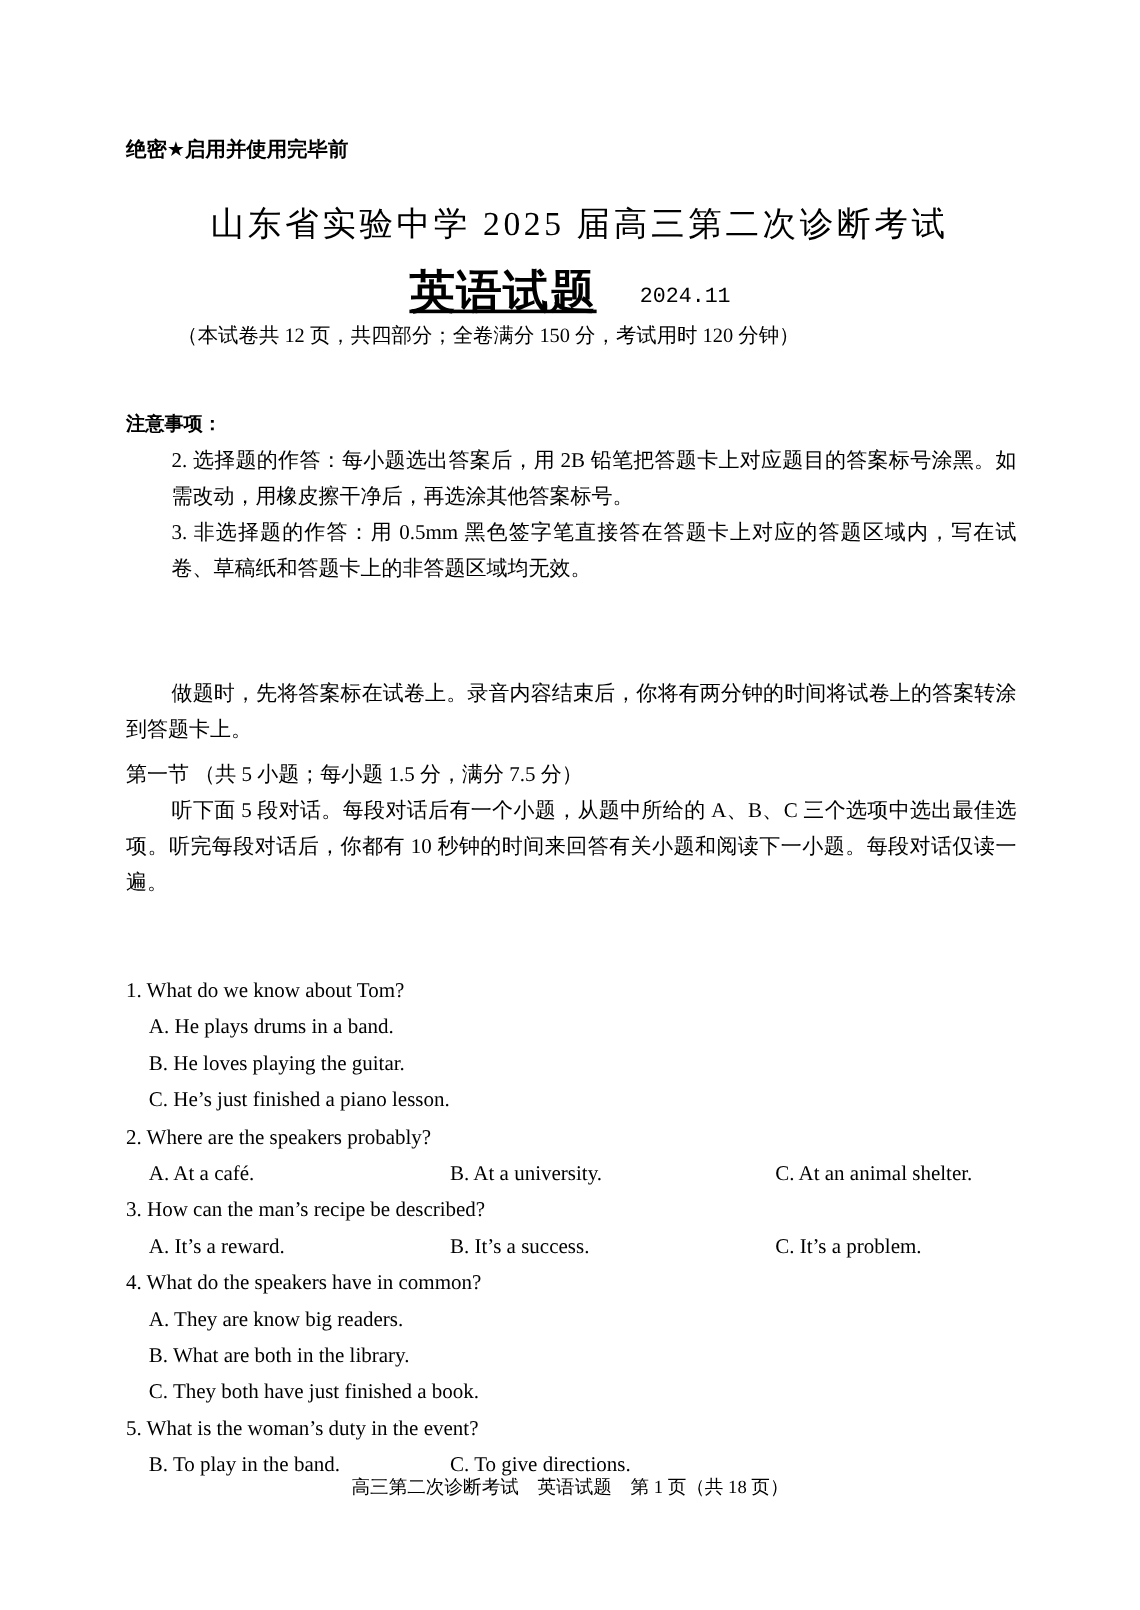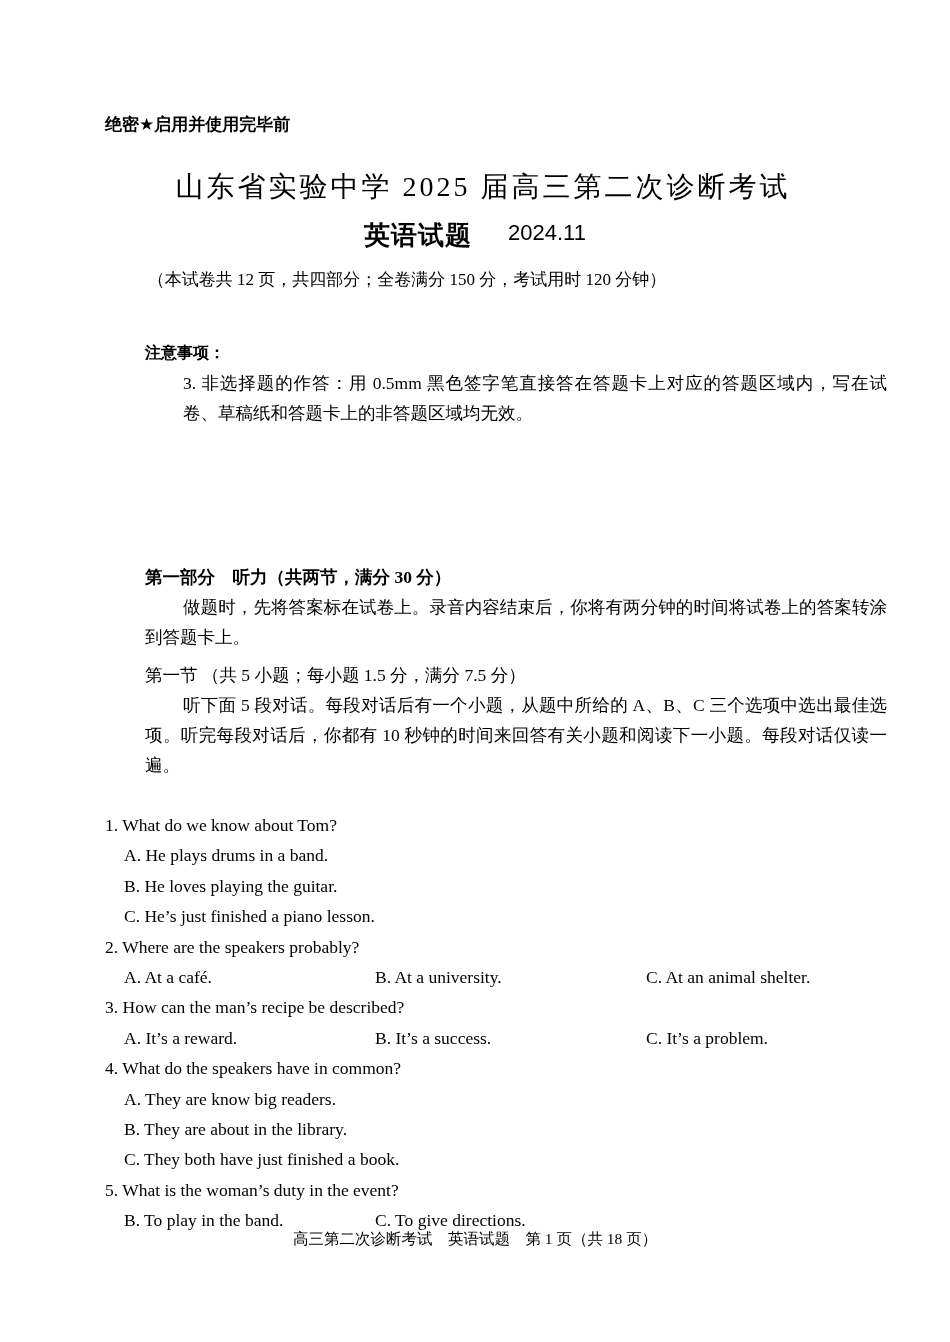--- a/index.html
+++ b/index.html
@@ -2,24 +2,24 @@
 <html><head>
 <meta charset="utf-8">
 <style>
   html, body { margin: 0; padding: 0; background: #ffffff; }
   body { width: 950px; height: 1342px; position: relative; overflow: hidden;
          font-family: "Liberation Serif", "DejaVu Serif", serif; color: #000; }
   .abs { position: absolute; white-space: nowrap; }
   .secret { left: 105px; top: 113px; font-family: "DejaVu Sans", "Liberation Sans", sans-serif; font-weight: bold; font-size: 17px; }
   .school { left: 8px; width: 950px; text-align: center; top: 168px; font-size: 28px; letter-spacing: 3px; }
   .title-row { left: 0; width: 950px; text-align: center; top: 218px; }
-  .title { font-family: "DejaVu Sans", sans-serif; font-weight: bold; font-size: 26px; letter-spacing: 1px; }
-  .date { font-family: Liberation Sans, sans-serif; font-size: 22px; margin-left: 36px; position: relative; top: -4px; }
+  .title { font-family: "DejaVu Sans", sans-serif; font-weight: bold; font-size: 38px; letter-spacing: 1px; text-decoration: underline; }
+  .date { font-family: Liberation Mono, monospace; font-size: 18px; margin-left: 36px; position: relative; top: -4px; }
   .info { left: 0; width: 814px; text-align: center; top: 268px; font-size: 17px; }
-  .body-text { font-size: 17.5px; line-height: 30px; margin-left: 40px; }
+  .body-text { font-size: 17.5px; line-height: 30px; }
   .block { position: absolute; left: 105px; width: 742px; }
   .h-notes { font-weight: bold; font-family: "DejaVu Sans", sans-serif; font-size: 16px; }
   .indent1 { padding-left: 38px; }
   .indent-first { text-indent: 38px; }
   .justify { text-align: justify; text-align-last: left; }
   .part-h { font-weight: bold; font-size: 17.5px; }
   .q { font-size: 17.5px; line-height: 30.4px; }
   .opt { padding-left: 19px; }
   .opt-row { display: flex; padding-left: 19px; }
   .opt-row span:nth-child(1) { width: 251px; }
@@ -31,27 +31,29 @@
 
 <div class="abs secret">绝密★启用并使用完毕前</div>
 <div class="abs school">山东省实验中学 2025 届高三第二次诊断考试</div>
 <div class="abs title-row">
   <span class="title">英语试题</span><span class="date">2024.11</span>
 </div>
 <div class="abs info">（本试卷共 12 页，共四部分；全卷满分 150 分，考试用时 120 分钟）</div>
 
 <div class="block body-text" style="top:338px;">
   <div class="h-notes" style="line-height:30px;">注意事项：</div>
+  <div class="justify" style="padding-left:38px;text-indent:0;">
+    <div style="margin-left:-0px;">2. 选择题的作答：每小题选出答案后，用 2B 铅笔把答题卡上对应题目的答案标号涂黑。如需改动，用橡皮擦干净后，再选涂其他答案标号。</div>
+  </div>
   <div class="justify" style="padding-left:38px;">
     <div>3. 非选择题的作答：用 0.5mm 黑色签字笔直接答在答题卡上对应的答题区域内，写在试卷、草稿纸和答题卡上的非答题区域均无效。</div>
   </div>
 </div>
 
 <div class="block body-text" style="top:562px;">
-  <div class="part-h">第一部分　听力（共两节，满分 30 分）</div>
   <div class="indent-first justify">做题时，先将答案标在试卷上。录音内容结束后，你将有两分钟的时间将试卷上的答案转涂到答题卡上。</div>
   <div style="margin-top:8px;">第一节 （共 5 小题；每小题 1.5 分，满分 7.5 分）</div>
   <div class="indent-first justify">听下面 5 段对话。每段对话后有一个小题，从题中所给的 A、B、C 三个选项中选出最佳选项。听完每段对话后，你都有 10 秒钟的时间来回答有关小题和阅读下一小题。每段对话仅读一遍。</div>
 </div>
 
 <div class="block q" style="top:810px;">
   <div>1. What do we know about Tom?</div>
   <div class="opt">A. He plays drums in a band.</div>
   <div class="opt">B. He loves playing the guitar.</div>
   <div class="opt">C. He’s just finished a piano lesson.</div>
@@ -65,21 +67,21 @@
 
   <div>3. How can the man’s recipe be described?</div>
   <div class="opt-row">
     <span>A. It’s a reward.</span>
     <span>B. It’s a success.</span>
     <span>C. It’s a problem.</span>
   </div>
 
   <div>4. What do the speakers have in common?</div>
   <div class="opt">A. They are know big readers.</div>
-  <div class="opt">B. They are about in the library.</div>
+  <div class="opt">B. What are both in the library.</div>
   <div class="opt">C. They both have just finished a book.</div>
 
   <div>5. What is the woman’s duty in the event?</div>
   <div class="opt-row">
     <span>B. To play in the band.</span>
     <span>C. To give directions.</span>
   </div>
 </div>
 
 <div class="abs footer">高三第二次诊断考试　英语试题　第 1 页（共 18 页）</div>

